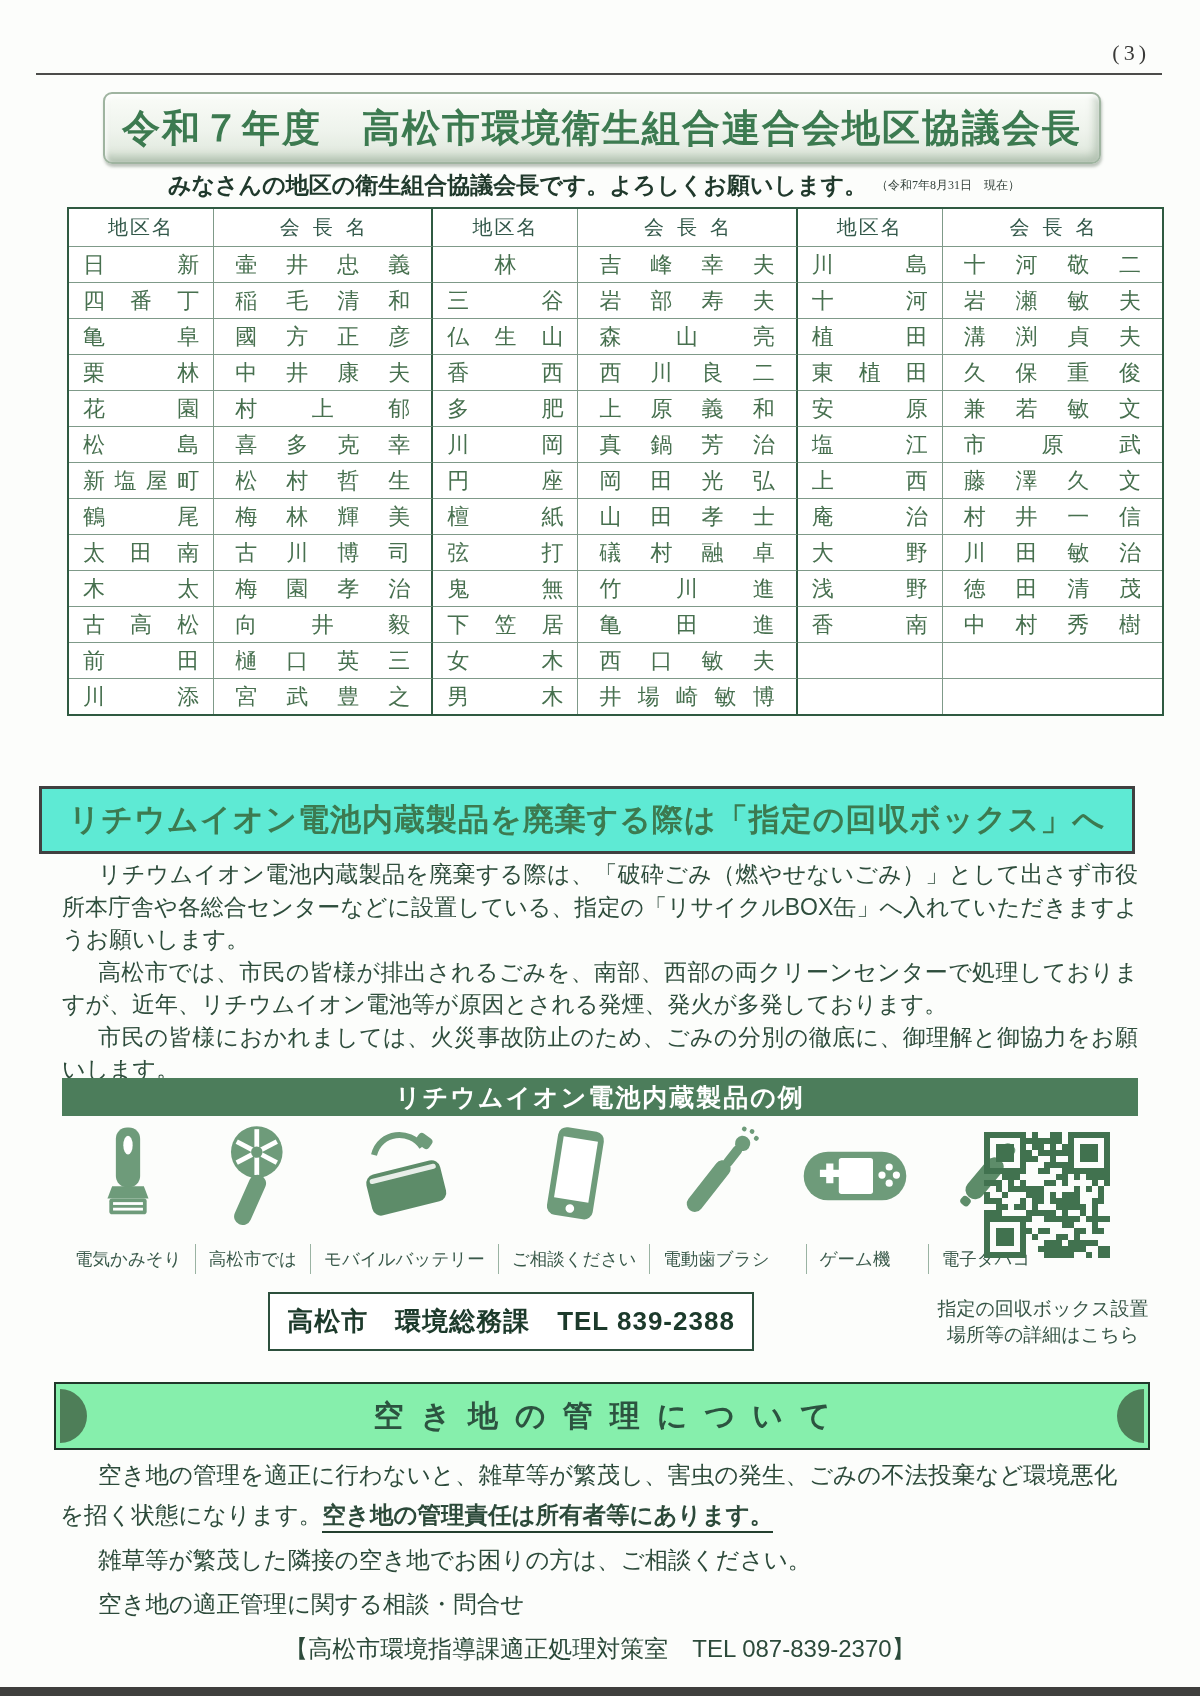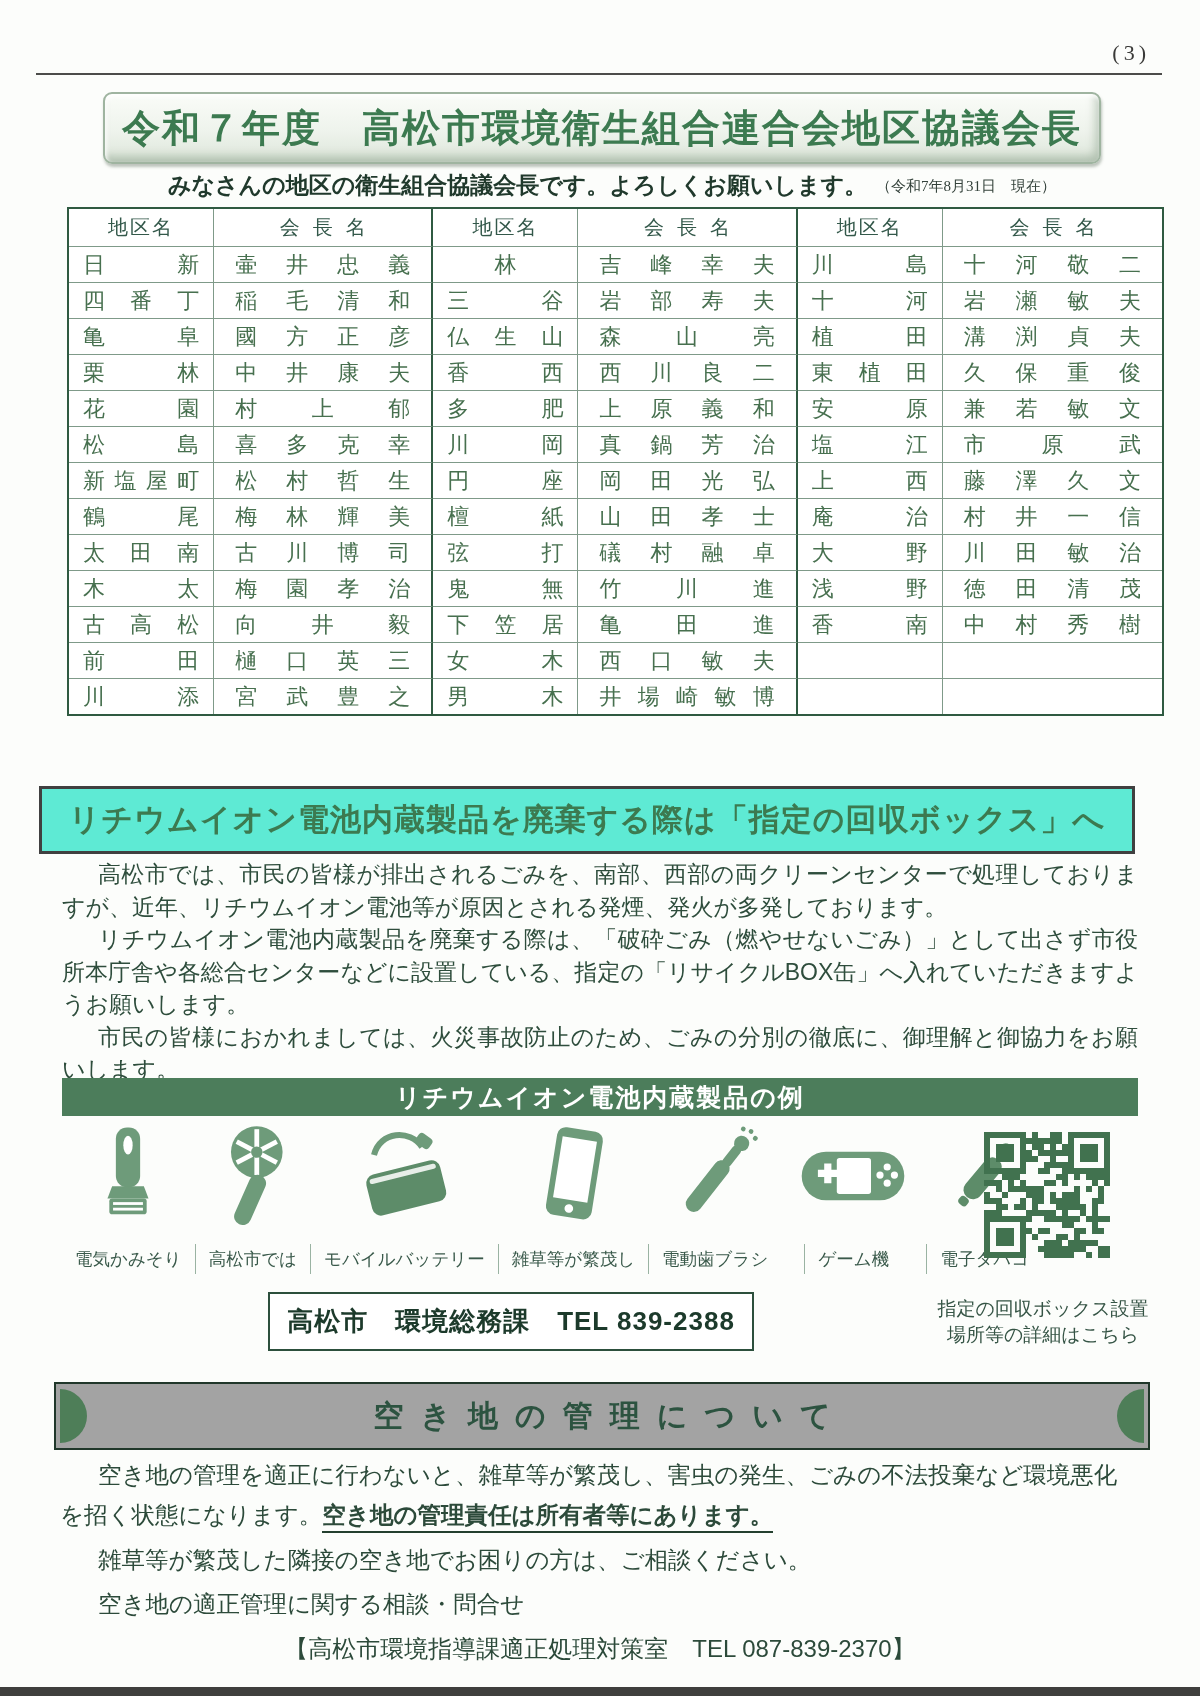--- a/index.html
+++ b/index.html
@@ -12,21 +12,21 @@
 
   .title-banner{position:absolute;left:103px;top:92px;width:994px;height:68px;border-radius:9px;
         background:linear-gradient(180deg,#fafcf8 0%,#eef3ec 55%,#dde6da 100%);
         border:2px solid #9fb4a0;
         box-shadow:inset 2px 3px 4px rgba(255,255,255,.9), inset -4px -6px 8px rgba(96,125,100,.35), 1px 3px 3px rgba(70,90,70,.35);
         display:flex;align-items:center;justify-content:center;
         font-size:38px;font-weight:900;color:var(--accent-green);letter-spacing:2px;white-space:nowrap;}
 
   .subtitle{position:absolute;left:168px;top:170px;font-size:23px;font-weight:700;color:#20392c;white-space:nowrap;}
   .date-note{position:absolute;left:876px;top:177px;font-family:"Liberation Serif","DejaVu Serif",serif;
-        font-size:15px;color:#33413a;white-space:nowrap;}
+        font-size:12px;color:#33413a;white-space:nowrap;}
 
   
   .ctable{position:absolute;left:54px;top:207px;width:1093px;display:grid;
         grid-template-columns:repeat(3, 145fr 219fr);
         border:2.5px solid var(--dark-border);background:#fff;margin-left:13px;}
   .ct-cell{height:35px;border-right:1.2px solid var(--table-line);border-bottom:1.2px solid var(--table-line);
         display:flex;align-items:center;font-size:22px;color:#47704f;font-weight:400;overflow:hidden;}
   .ct-cell:nth-child(6n){border-right:none;}
   .ct-cell.gsep{border-right:2.5px solid var(--dark-border);}
   .ct-cell:nth-last-child(-n+6){border-bottom:none;}
@@ -59,21 +59,21 @@
   .qr .on{background:var(--qr-green);}
   .qr-caption{position:absolute;left:928px;top:1296px;width:230px;text-align:center;
         font-size:19px;line-height:26px;color:#355445;}
 
   .contact-box{position:absolute;left:268px;top:1292px;width:482px;height:55px;border:2.5px solid #2c4f3c;
         display:flex;align-items:center;justify-content:center;font-size:26px;font-weight:700;color:#1c3a2b;
         letter-spacing:1px;white-space:nowrap;background:#fff;}
 
   
   .vacant-banner{position:absolute;left:54px;top:1382px;width:1092px;height:64px;border:2.5px solid #20372a;
-        background:#a3a3a3;display:flex;align-items:center;justify-content:center;}
+        background:#86efac;display:flex;align-items:center;justify-content:center;}
   .vacant-banner .txt{font-size:30px;font-weight:700;color:#2c5340;letter-spacing:17px;text-indent:17px;white-space:nowrap;}
   .moon{position:absolute;top:50%;transform:translateY(-50%);width:27px;height:54px;background:#4e7e58;}
   .moon.left{left:4px;border-radius:0 27px 27px 0;}
   .moon.right{right:4px;border-radius:27px 0 0 27px;}
 
   .vacant-paras{position:absolute;left:60px;top:1455px;width:1080px;font-size:23.5px;color:#2c4a3a;font-weight:500;}
   .vacant-paras p{margin:0;text-indent:38px;line-height:40px;}
   .vacant-paras p.p2{margin-top:5px;}
   .vacant-paras p.p3{margin-top:4px;}
   .bold-u{font-weight:900;border-bottom:2.5px solid #24402f;padding-bottom:3px;}
@@ -623,22 +623,22 @@
           <span>博</span>
         </div>
       </div>
       <div class="ct-cell"></div>
       <div class="ct-cell"></div>
     </div>
 
   <div class="lith-banner">リチウムイオン電池内蔵製品を廃棄する際は「指定の回収ボックス」へ</div>
 
   <div class="lith-paras">
+    <p>リチウムイオン電池内蔵製品を廃棄する際は、「破砕ごみ（燃やせないごみ）」として出さず市役所本庁舎や各総合センターなどに設置している、指定の「リサイクルBOX缶」へ入れていただきますようお願いします。</p>
     <p>高松市では、市民の皆様が排出されるごみを、南部、西部の両クリーンセンターで処理しておりますが、近年、リチウムイオン電池等が原因とされる発煙、発火が多発しております。</p>
-    <p>リチウムイオン電池内蔵製品を廃棄する際は、「破砕ごみ（燃やせないごみ）」として出さず市役所本庁舎や各総合センターなどに設置している、指定の「リサイクルBOX缶」へ入れていただきますようお願いします。</p>
     <p>市民の皆様におかれましては、火災事故防止のため、ごみの分別の徹底に、御理解と御協力をお願いします。</p>
   </div>
 
   <div class="ex-bar">リチウムイオン電池内蔵製品の例</div>
 
   <div class="examples">
     <div class="ex-item">
       <div class="ex-icon">
         <svg width="56" height="104" viewBox="0 0 60 110">
           <rect class="icon-fill" x="17" y="3" width="26" height="64" rx="12"></rect>
@@ -682,21 +682,21 @@
     <div class="ex-item">
       <div class="ex-icon">
         <svg width="70" height="106" viewBox="0 0 70 110">
           <g transform="rotate(9 35 55)">
             <rect class="icon-fill" x="12" y="6" width="48" height="92" rx="9"></rect>
             <rect x="18" y="16" width="36" height="64" fill="#fff"></rect>
             <circle cx="36" cy="89" r="4.5" fill="#fff"></circle>
           </g>
         </svg>
       </div>
-      <div class="ex-label">雑草等が繁茂し</div>
+      <div class="ex-label">ご相談ください</div>
     </div>
     <div class="ex-item">
       <div class="ex-icon">
         <svg width="86" height="106" viewBox="0 0 90 110">
           <g transform="rotate(38 45 55)">
             <rect class="icon-fill" x="37" y="36" width="17" height="64" rx="8.5"></rect>
             <rect class="icon-fill" x="41" y="16" width="10" height="24" rx="4"></rect>
             <circle class="icon-fill" cx="46" cy="11" r="8"></circle>
             <circle class="icon-fill" cx="38" cy="-2" r="2.5"></circle>
             <circle class="icon-fill" cx="46" cy="-5" r="2.5"></circle>

